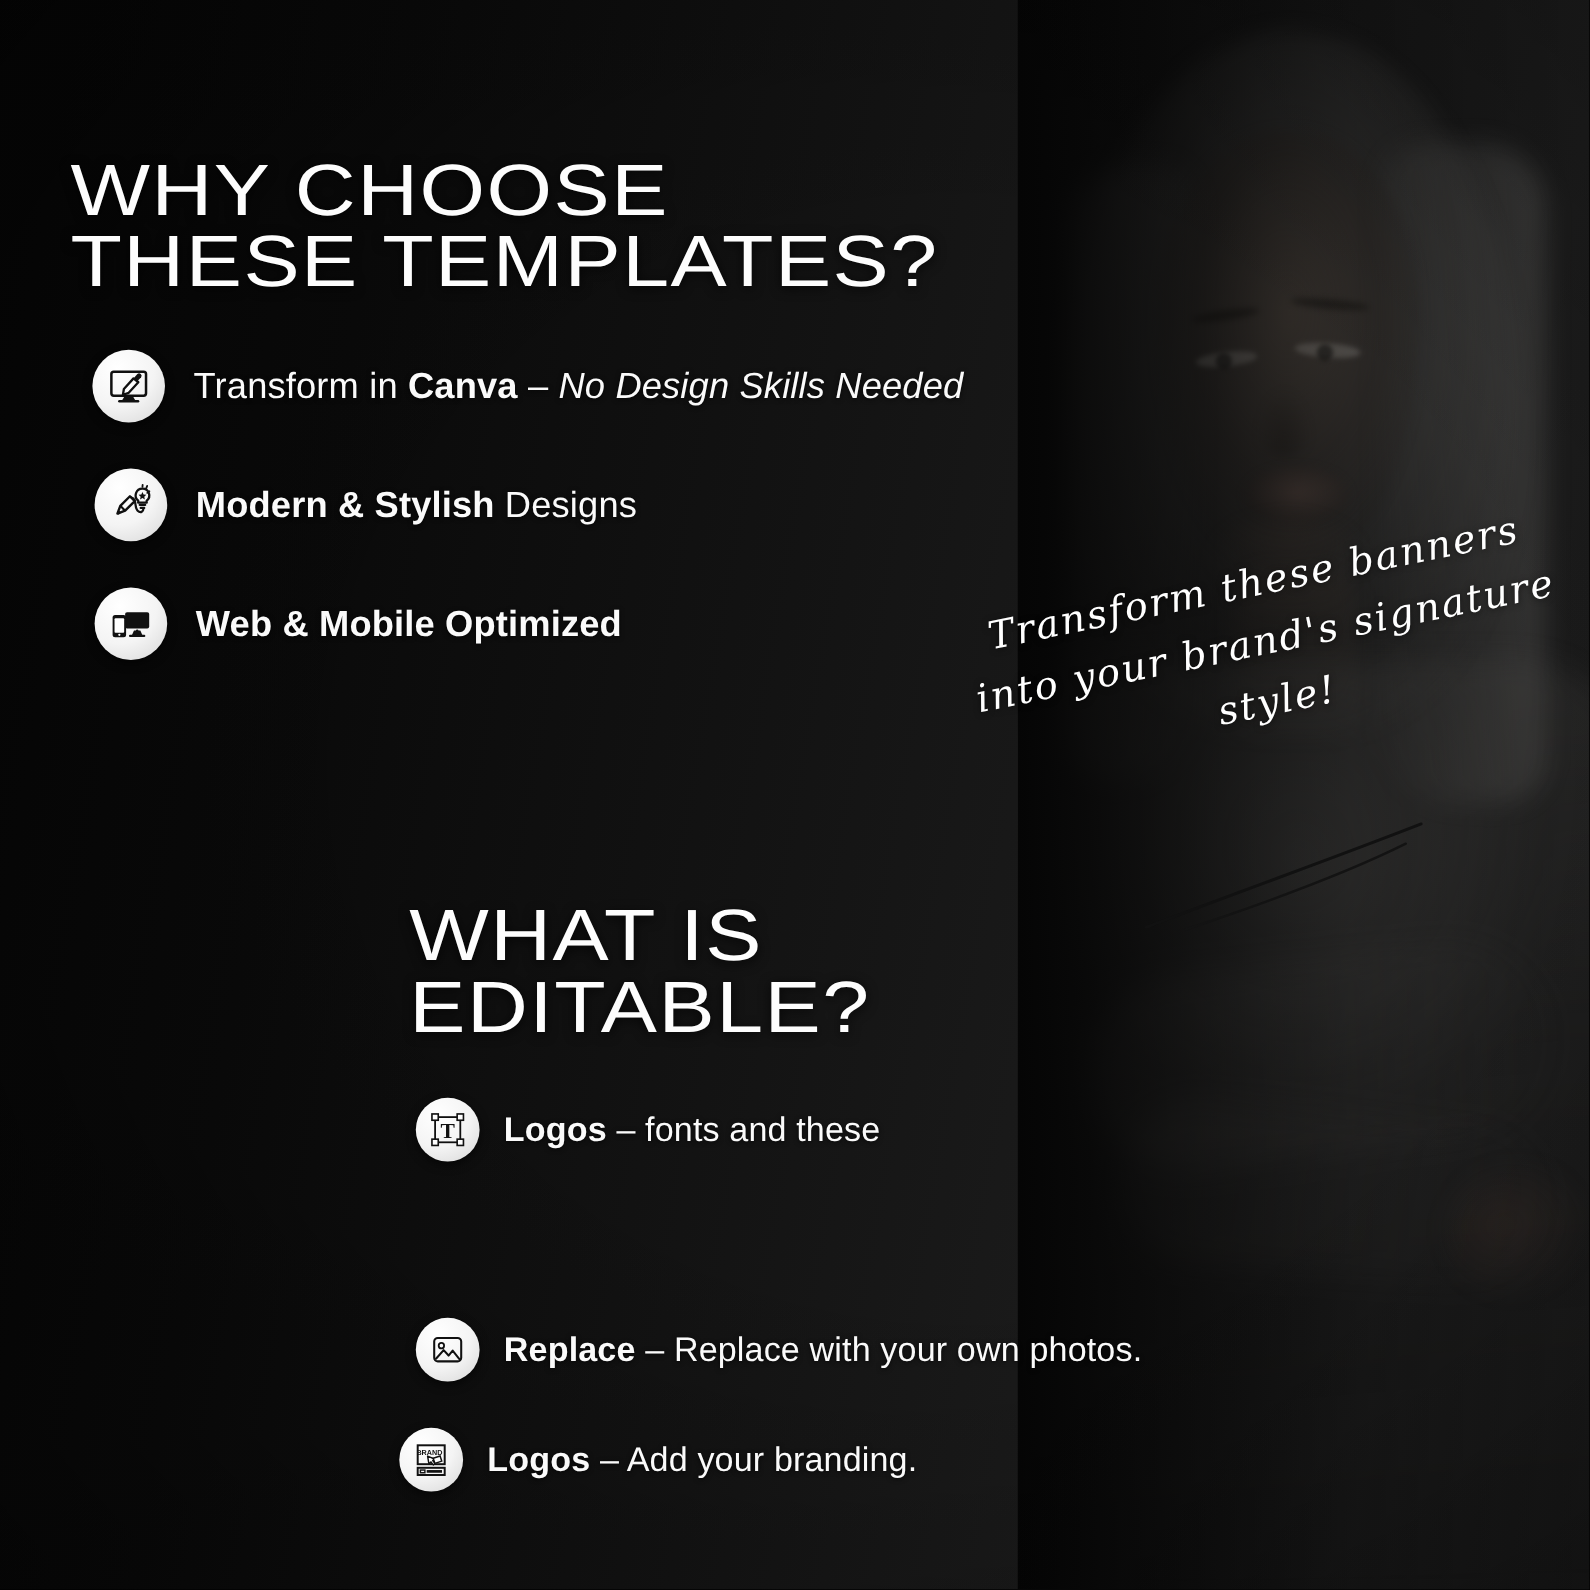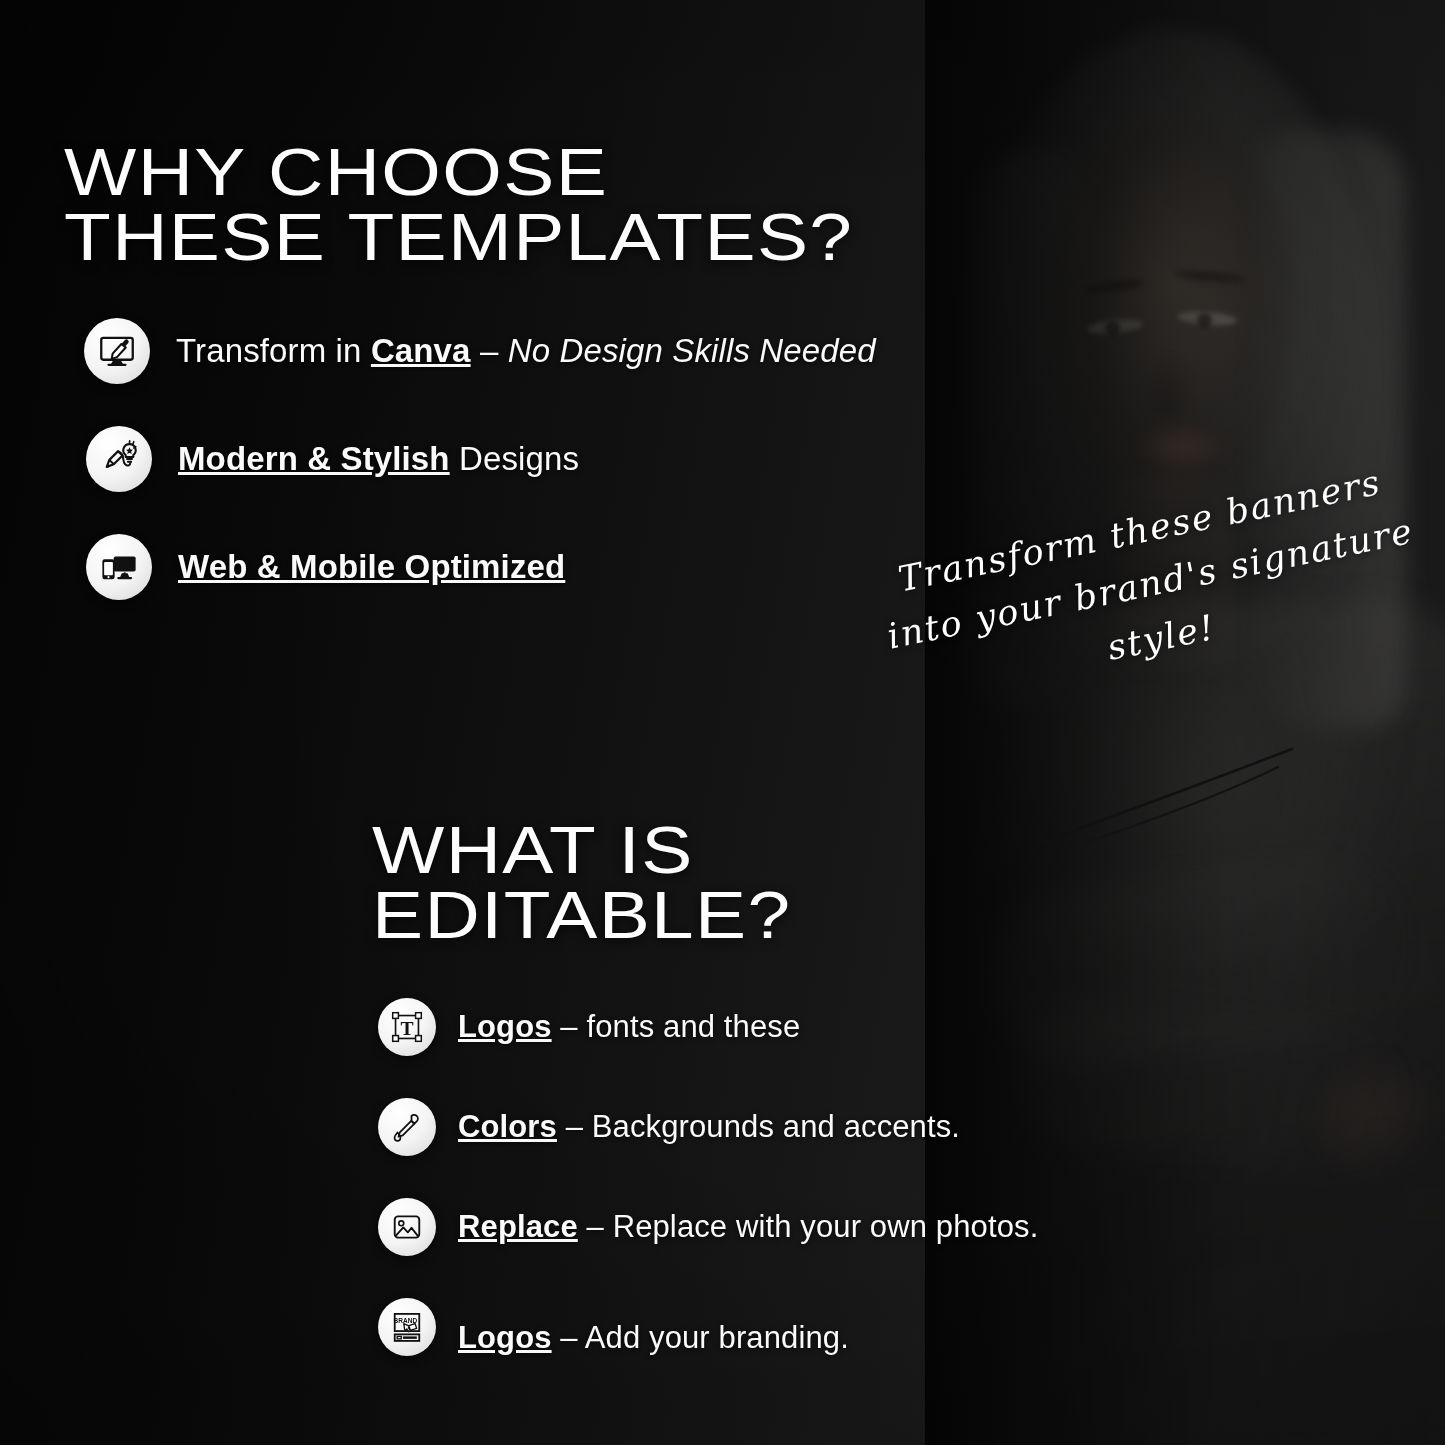--- a/index.html
+++ b/index.html
@@ -141,21 +141,21 @@
     box-shadow:0 3px 9px rgba(0,0,0,.6);
   }
   .bullet.sm{width:58px;height:58px;flex:0 0 58px;}
   .bullet svg{display:block;}
   .rowtext{
     margin-left:26px;color:#fafafa;
     font-size:33px;letter-spacing:.004em;white-space:nowrap;
     text-shadow:0 1px 5px rgba(0,0,0,.7);
   }
   .rowtext.sm{font-size:31px;margin-left:22px;}
-  .rowtext b{font-weight:700;text-decoration:underline;}
+  .rowtext b{font-weight:700;}
   .rowtext i{font-style:italic;margin-top:13px;}
   .rowtext .dash{font-weight:400;}
 
   
   .script{
     position:absolute;left:860px;top:560px;
     width:560px;
     transform:rotate(-11.5deg);
     transform-origin:left top;
     color:#ffffff;
@@ -277,47 +277,35 @@
         <rect x="4.5" y="32.5" width="7" height="7" fill="#fff" stroke="#111" stroke-width="1.8"></rect>
         <rect x="32.5" y="32.5" width="7" height="7" fill="#fff" stroke="#111" stroke-width="1.8"></rect>
         <text x="22" y="31.5" font-family="'Liberation Serif',serif" font-size="24" font-weight="700" fill="#111" text-anchor="middle">T</text>
       </svg>
     </div>
     <div class="rowtext sm">
       <b>Logos</b><span class="dash"> – </span><span>fonts and these</span>
     </div>
   </div>
 
-  <div class="row" style="left:378px;top:1098px;">
-    <div class="bullet sm">
-      <svg width="36" height="36" viewBox="0 0 44 44">
-        <path d="M27.5 8.5a4.6 4.6 0 016.6 6.4l-3 3.1-3.6-3.6z" fill="none" stroke="#111" stroke-width="2.2" stroke-linejoin="round"></path>
-        <path d="M27.2 14.6l3.6 3.6-14 14-5.2 1.6 1.6-5.2z" fill="none" stroke="#111" stroke-width="2.2" stroke-linejoin="round"></path>
-        <path d="M14 35c0 2.4-1.7 4-3.6 4S6.8 37.4 6.8 35c0-2 3.6-6.2 3.6-6.2S14 33 14 35z" fill="none" stroke="#111" stroke-width="2"></path>
-      </svg>
-    </div>
-    <div class="rowtext sm">
-      <b>Colors</b><span class="dash"> – </span><span>Backgrounds and accents.</span>
-    </div>
-  </div>
 
   <div class="row" style="left:378px;top:1198px;">
     <div class="bullet sm">
       <svg width="36" height="36" viewBox="0 0 44 44">
         <rect x="7" y="9" width="30" height="26" rx="4" fill="none" stroke="#111" stroke-width="2.3"></rect>
         <circle cx="15" cy="17.5" r="3" fill="none" stroke="#111" stroke-width="2"></circle>
         <path d="M9 32l8.5-9.5 5.5 6 4.5-5.5L35 32.5" fill="none" stroke="#111" stroke-width="2.3" stroke-linejoin="round" stroke-linecap="round"></path>
       </svg>
     </div>
     <div class="rowtext sm">
       <b>Replace</b><span class="dash"> – </span><span>Replace with your own photos.</span>
     </div>
   </div>
 
-  <div class="row" style="left:378px;top:1298px;align-items:flex-end;">
+  <div class="row" style="left:363px;top:1298px;">
     <div class="bullet sm">
       <svg width="36" height="36" viewBox="0 0 44 44">
         <rect x="7" y="6" width="30" height="21" fill="none" stroke="#111" stroke-width="2.2"></rect>
         <text x="20" y="17" font-family="'Liberation Sans',sans-serif" font-size="8" font-weight="700" fill="#111" text-anchor="middle">BRAND</text>
         <path d="M18 18l1.5 9 2.2-2.6 2.6 3.4 2-1.6-2.6-3.3 3.3-1.1z" fill="#fff" stroke="#111" stroke-width="1.6" stroke-linejoin="round"></path>
         <rect x="25" y="19" width="8" height="6" transform="rotate(-18 29 22)" fill="#fff" stroke="#111" stroke-width="1.6"></rect>
         <rect x="7" y="31" width="30" height="8" fill="none" stroke="#111" stroke-width="2.2"></rect>
         <rect x="10" y="33.5" width="5" height="3" fill="none" stroke="#111" stroke-width="1.6"></rect>
         <rect x="17" y="33.5" width="17" height="3" fill="#111"></rect>
       </svg>

